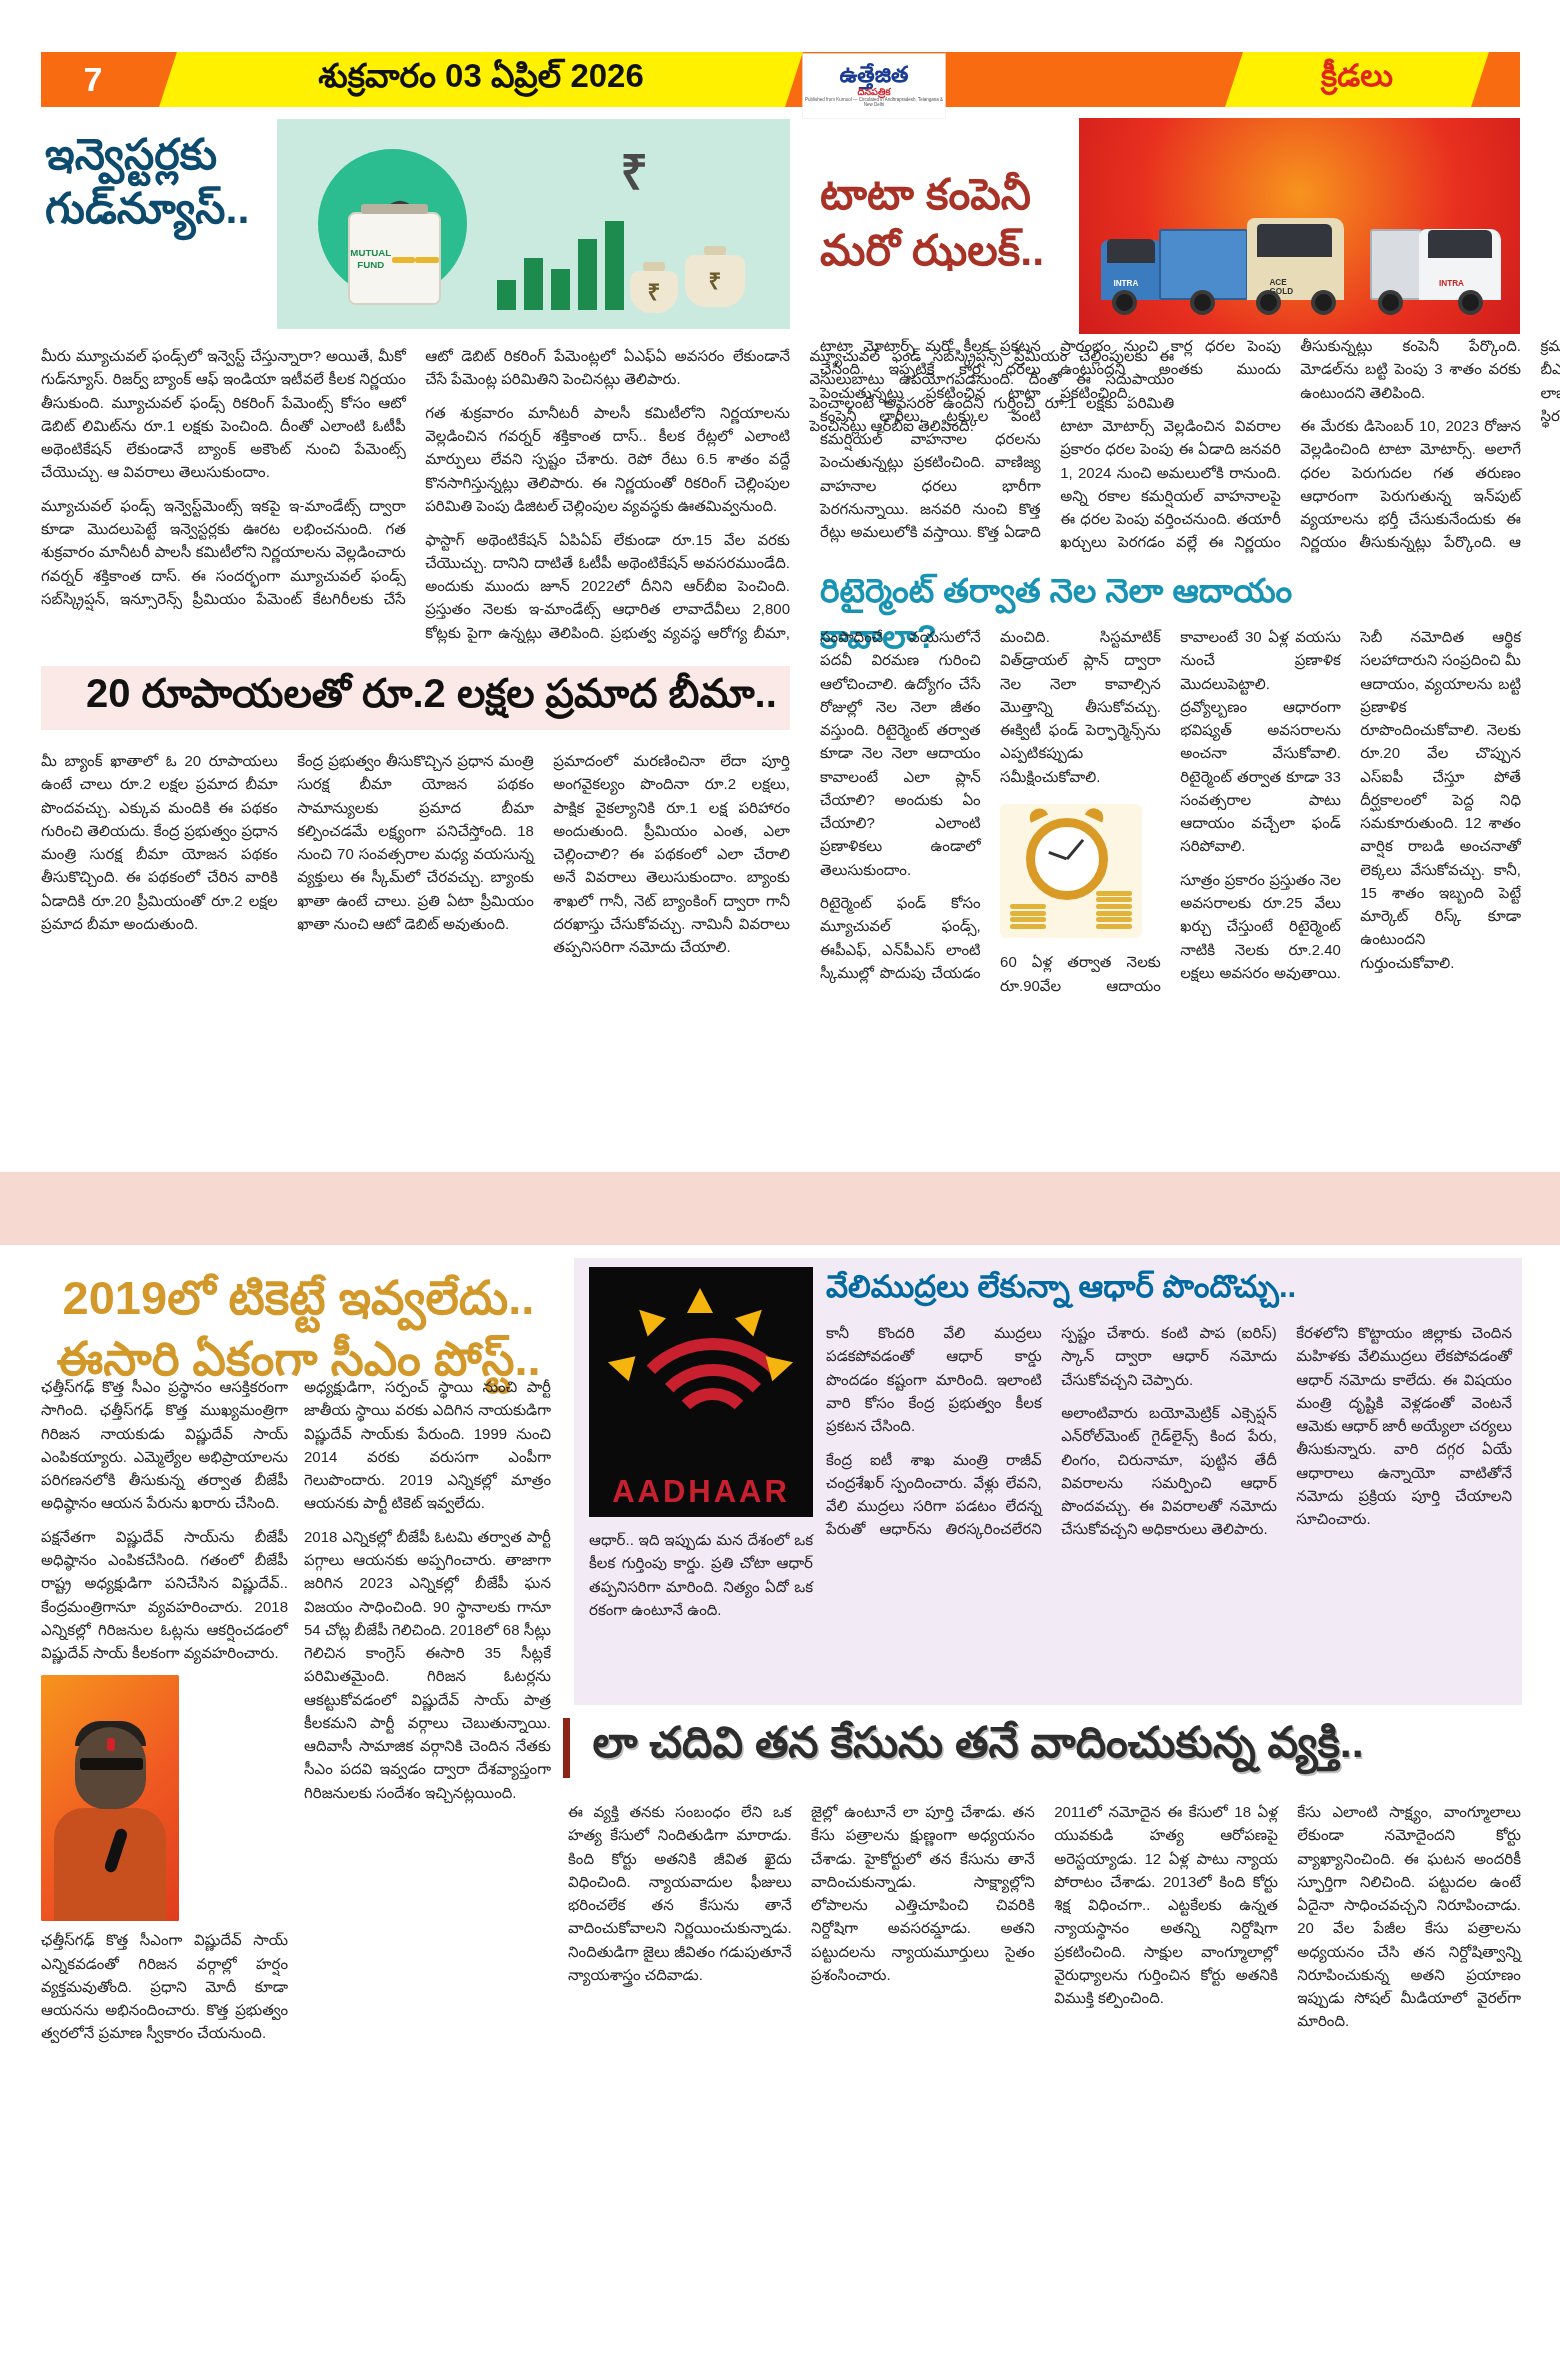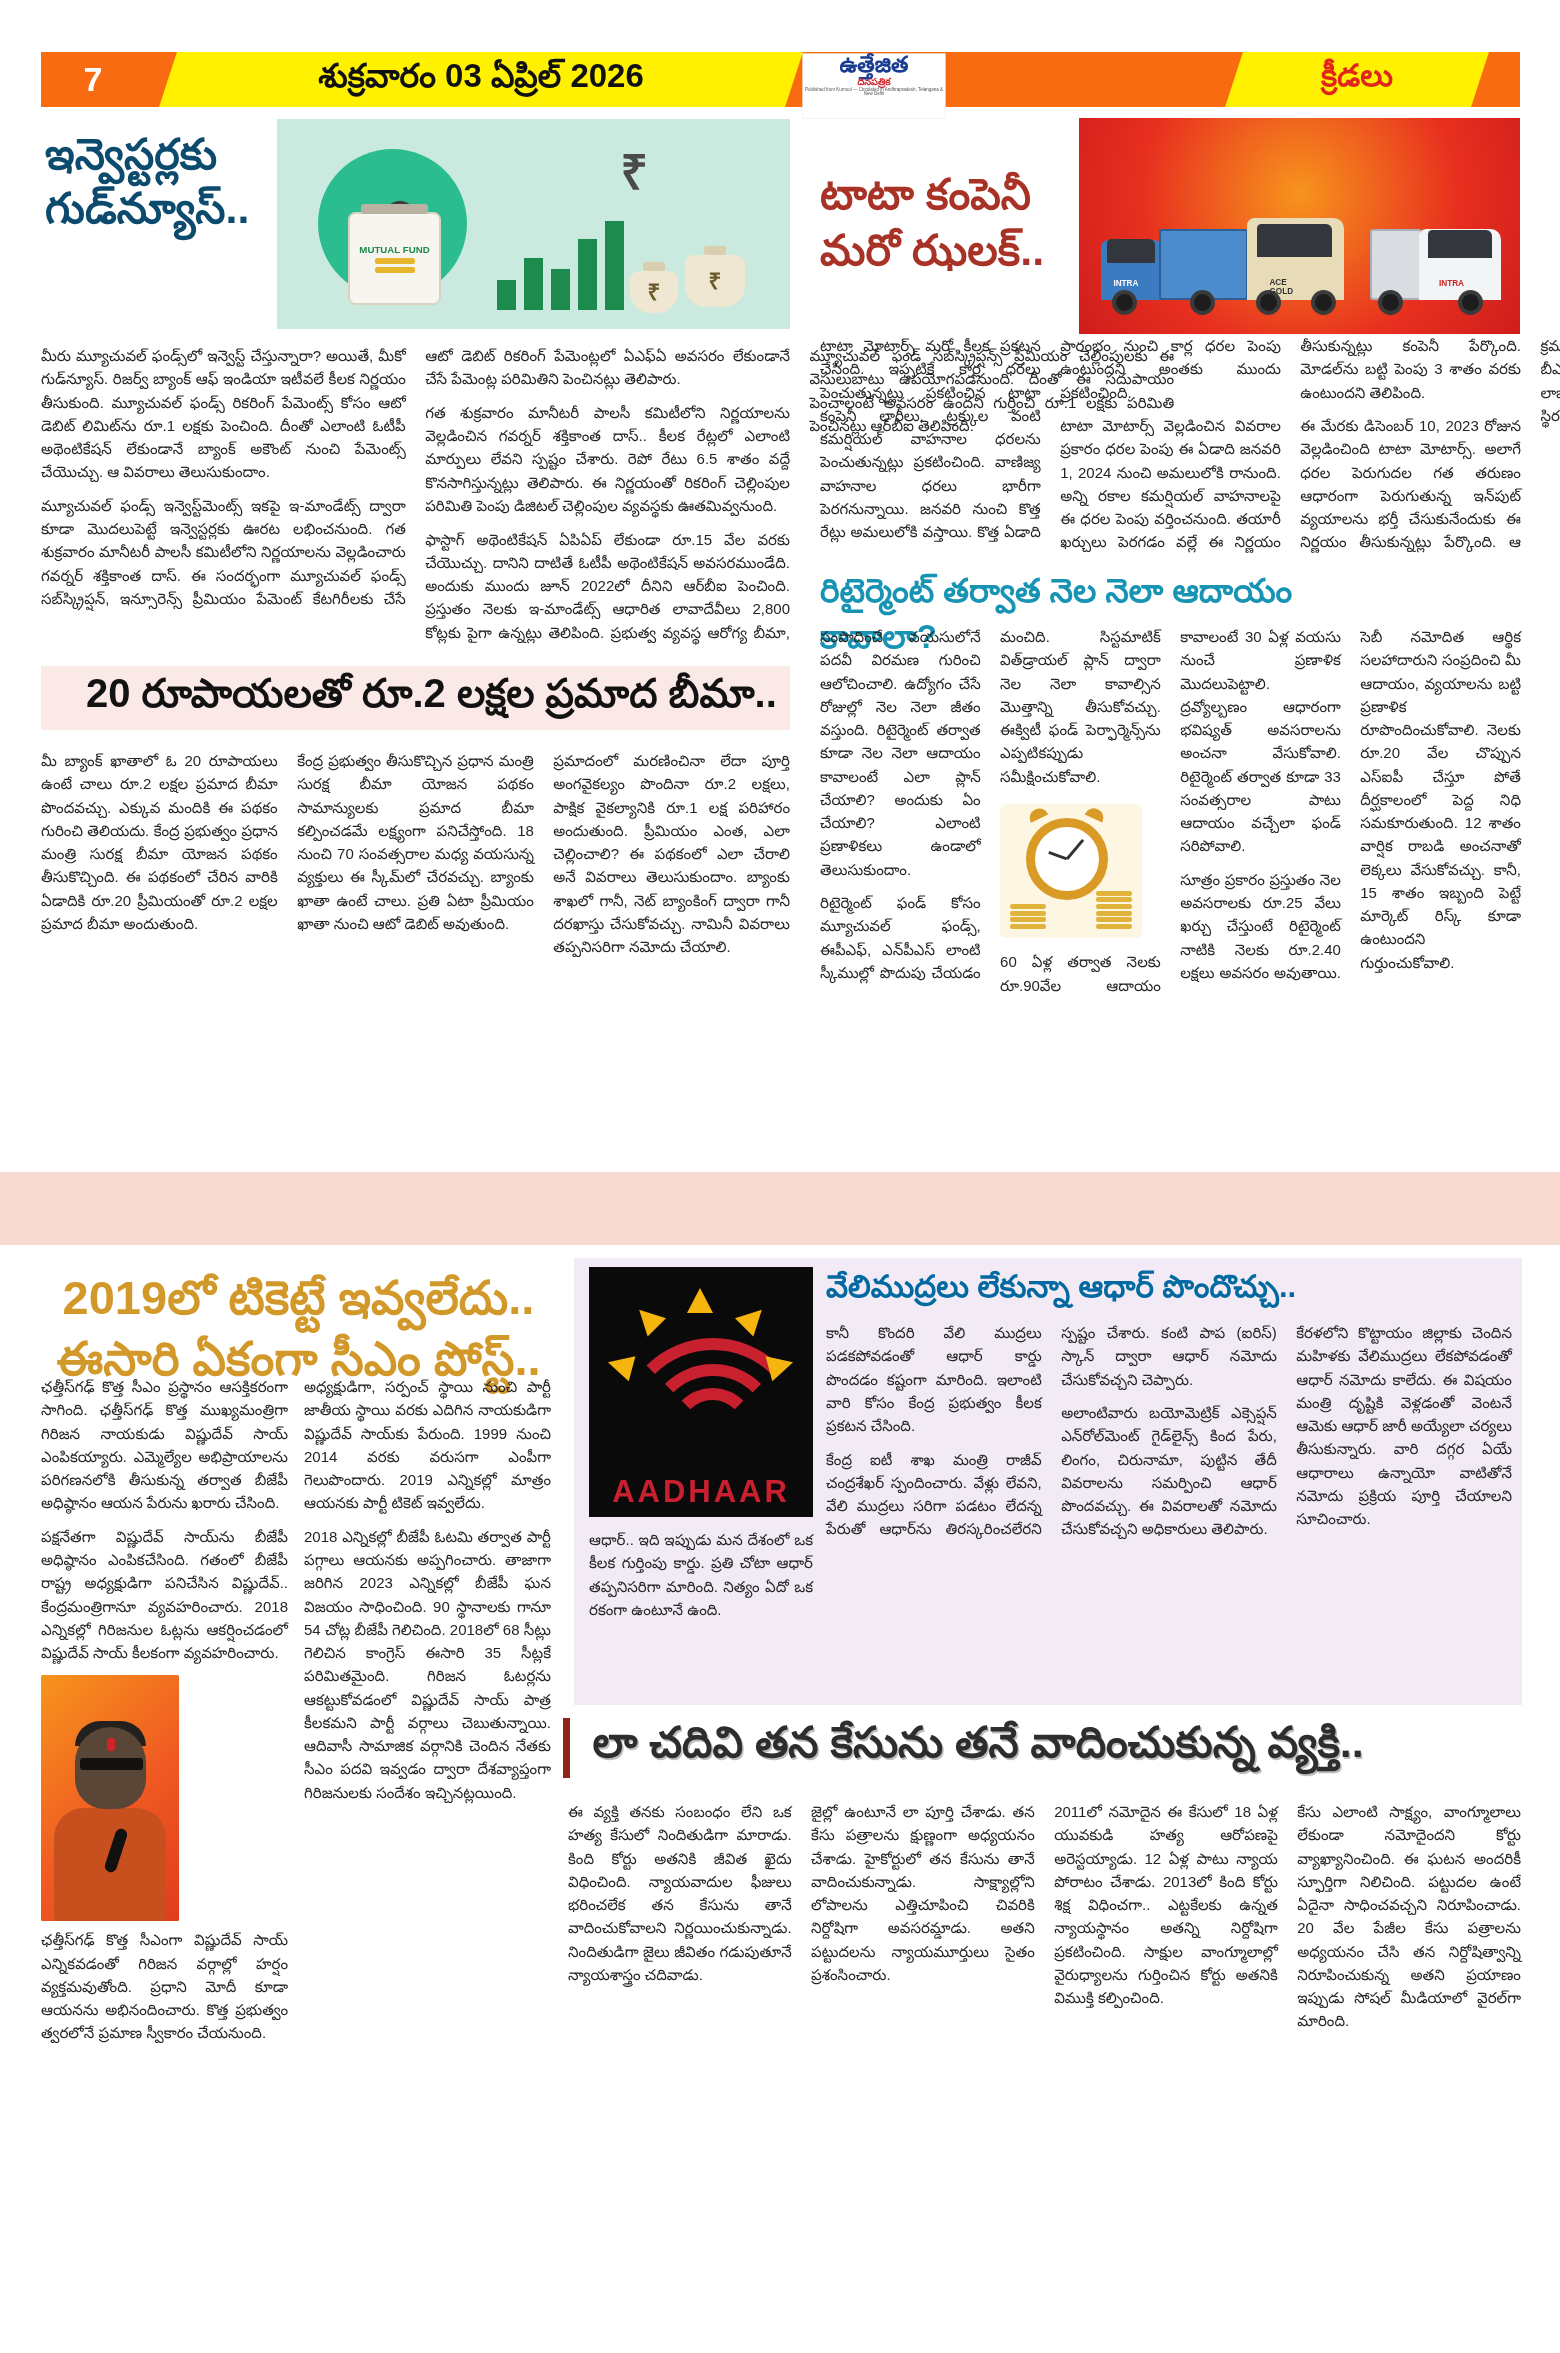--- a/index.html
+++ b/index.html
@@ -11,39 +11,39 @@
   .hdr{position:absolute;left:41px;top:52px;width:1479px;height:55px;background:#f86b10;}
   .hdr .pgnum{position:absolute;left:0;top:0;width:104px;height:55px;color:#fff;
               font-size:34px;font-weight:bold;display:flex;align-items:center;justify-content:center;}
   .yellowband{position:absolute;top:0;height:55px;background:#fff100;transform:skewX(-18deg);}
   .yb1{left:127px;width:626px;}
   .yb2{left:1193px;width:246px;}
   .yb-inner{transform:skewX(18deg);width:100%;height:100%;display:flex;align-items:center;justify-content:center;}
   .date-txt{font-size:33px;font-weight:bold;color:#111;}
   .sect-txt{font-size:31px;font-weight:bold;color:#e1251b;}
   .mast{position:absolute;left:762px;top:1.5px;width:142px;height:64px;background:#fff;
-        box-shadow:0 0 0 0.7px #eee;display:flex;flex-direction:column;align-items:center;justify-content:flex-start;}
+        box-shadow:0 0 0 0.7px #eee;display:flex;flex-direction:column;align-items:center;justify-content:center;}
   .mast .t{color:#1a3c93;font-weight:bold;font-size:22.4px;line-height:1;}
   .mast .s{color:#d2232a;font-weight:bold;font-size:9.7px;line-height:1.2;}
   .mast .g{color:#555;font-size:4.5px;line-height:1.1;text-align:center;}
 
   
   .body-txt{font-size:15px;line-height:1.55;text-align:justify;color:#242424;}
   .body-txt p{margin:0 0 10.4px 0;}
   .cols2{column-count:2;column-gap:19.4px;}
   .cols3{column-count:3;column-gap:19.4px;}
   .cols4{column-count:4;column-gap:19.4px;}
 
   
   .inv-head{font-size:43px;font-weight:bold;color:#0c4a6e;line-height:1.25;}
   .inv-illus{background:#cbeadf;overflow:hidden;}
   .inv-circle{position:absolute;left:41px;top:30px;width:149px;height:149px;border-radius:50%;background:#2bbd8f;}
   .mag{position:absolute;left:97px;top:41px;font-size:89px;color:#3c3c3c;transform:rotate(-12deg);}
   .jar{position:absolute;left:71px;top:93px;width:89px;height:89px;background:#f7f5ef;border-radius:7.5px;
-       border:2.2px solid #d8d2c2;display:flex;flex-direction:column;align-items:center;justify-content:center;}
+       border:2.2px solid #d8d2c2;display:flex;flex-direction:row;align-items:center;justify-content:center;}
   .jar .lid{position:absolute;top:-10.4px;width:67px;height:10.4px;background:#b9b2a0;border-radius:3px;}
   .jar .lbl{font-size:9.7px;font-weight:bold;color:#1d8a4e;text-align:center;line-height:1.2;}
   .coin{width:40px;height:6px;background:#e8b62c;border-radius:2.2px;margin-top:2.2px;}
   .bars{position:absolute;left:220px;bottom:18.6px;display:flex;align-items:flex-end;gap:7.5px;}
   .bars i{display:block;width:19.4px;background:#1d8a4e;}
   .rupee-big{position:absolute;right:142px;top:18.6px;font-size:48px;color:#4a4a4a;font-weight:bold;}
   .bag{position:absolute;width:60px;height:52px;background:#efe7d2;border-radius:9px 9px 21px 21px;
        display:flex;align-items:center;justify-content:center;font-size:22.4px;font-weight:bold;color:#6b5b2a;}
   .bag:before{content:"";position:absolute;top:-9px;width:22.4px;height:9px;background:#d9cfae;border-radius:3px;}
 

